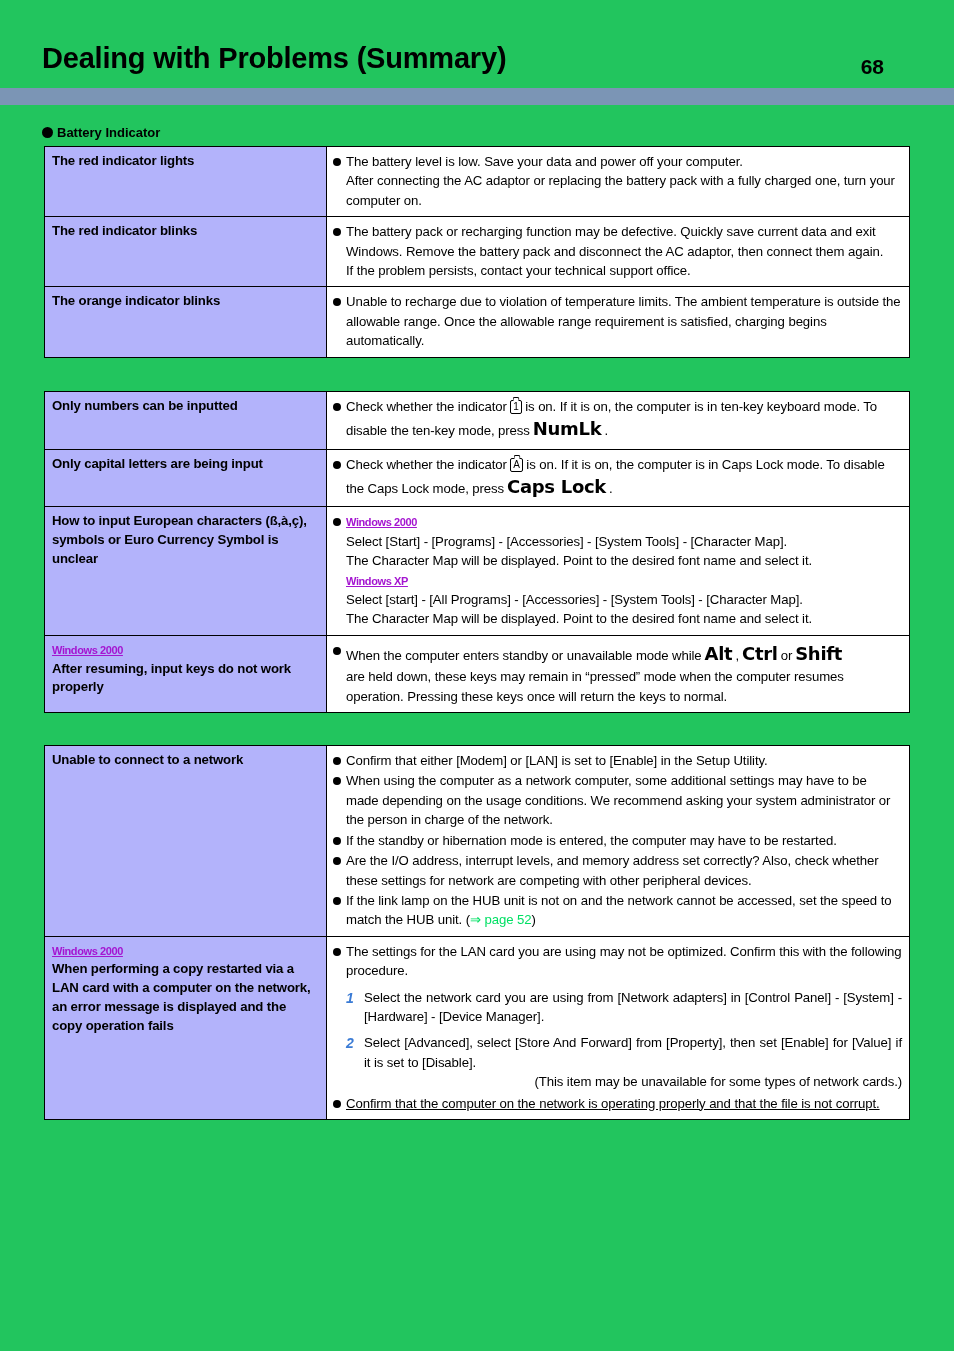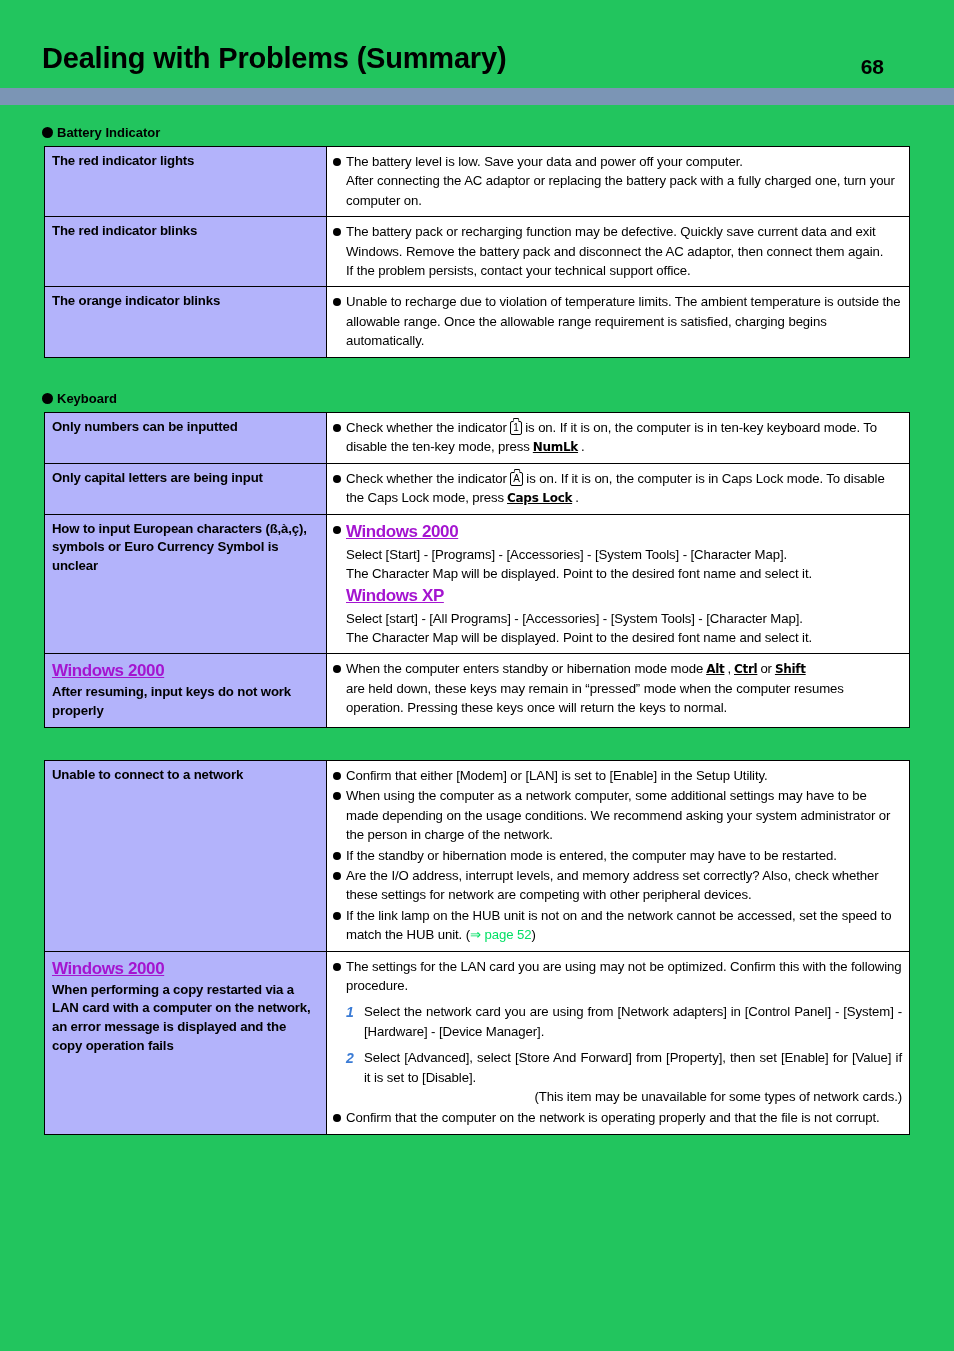--- a/index.html
+++ b/index.html
@@ -127,28 +127,27 @@
     font-weight: bold;
     font-size: 14px;
     color: #3a7bd5;
   }
   .step-sub { padding-left: 31px; text-align: right; }
 
   
   .winlabel {
     color: #a415d0;
     font-weight: bold;
-    font-size: 17px;
+    font-size: 11px;
     text-decoration: underline;
     letter-spacing: -0.4px;
   }
   .keycap {
     font-weight: bold;
-    font-size: 12px;
-    text-decoration: underline;
+    font-size: 18px;
     letter-spacing: -0.3px;
     color: #000;
     font-family: "DejaVu Sans", sans-serif;
   }
   .indicator {
     display: inline-block;
     border: 1.3px solid #000;
     border-radius: 2px;
     padding: 0 2.5px;
     font-size: 10px;
@@ -220,24 +219,20 @@
           <div class="b">
             <span>Unable to recharge due to violation of temperature limits. The ambient temperature is outside the allowable range. Once the allowable range requirement is satisfied, charging begins automatically.</span>
           </div>
         </td>
       </tr>
     </tbody>
   </table>
 
   <div class="gap-a"></div>
 
-  <div class="section-head">
-    <span class="bullet"></span>
-    <span>Keyboard</span>
-  </div>
 
   <table class="tbl">
     <tbody>
       <tr>
         <td class="key">Only numbers can be inputted</td>
         <td class="val">
           <div class="b">
             <span>Check whether the indicator</span><span class="sp"></span><span class="indicator">1</span><span class="sp"></span><span>is on. If it is on, the computer is in ten-key keyboard mode. To disable the ten-key mode, press</span><span class="sp"></span><span class="keycap">NumLk</span><span class="sp"></span><span>.</span>
           </div>
         </td>
@@ -263,21 +258,21 @@
           </div>
         </td>
       </tr>
       <tr>
         <td class="key">
           <span class="winlabel">Windows 2000</span><br>
           <span>After resuming, input keys do not work properly</span>
         </td>
         <td class="val">
           <div class="b">
-            <span>When the computer enters standby or hibernation mode mode</span><span class="sp"></span><span class="keycap">Alt</span><span class="sp"></span><span>,</span><span class="sp"></span><span class="keycap">Ctrl</span><span class="sp"></span><span>or</span><span class="sp"></span><span class="keycap">Shift</span><br>
+            <span>When the computer enters standby or unavailable mode while</span><span class="sp"></span><span class="keycap">Alt</span><span class="sp"></span><span>,</span><span class="sp"></span><span class="keycap">Ctrl</span><span class="sp"></span><span>or</span><span class="sp"></span><span class="keycap">Shift</span><br>
             <span>are held down, these keys may remain in “pressed” mode when the computer resumes operation. Pressing these keys once will return the keys to normal.</span>
           </div>
         </td>
       </tr>
     </tbody>
   </table>
 
   <div class="gap-b"></div>
 
 
@@ -304,19 +299,19 @@
           <div class="b">The settings for the LAN card you are using may not be optimized. Confirm this with the following procedure.</div>
           <div class="step">
             <span class="num">1</span>
             <span>Select the network card you are using from [Network adapters] in [Control Panel] - [System] - [Hardware] - [Device Manager].</span>
           </div>
           <div class="step">
             <span class="num">2</span>
             <span>Select [Advanced], select [Store And Forward] from [Property], then set [Enable] for [Value] if it is set to [Disable].</span>
           </div>
           <div class="step-sub">(This item may be unavailable for some types of network cards.)</div>
-          <div class="b" style="margin-top:2px;">Confirm that the computer on the network is operating properly and that the file is not corrupt.</div>
+          <div class="b" style="margin-top:2px;text-decoration:underline;">Confirm that the computer on the network is operating properly and that the file is not corrupt.</div>
         </td>
       </tr>
     </tbody>
   </table>
 
 </div>
 
 </body></html>

